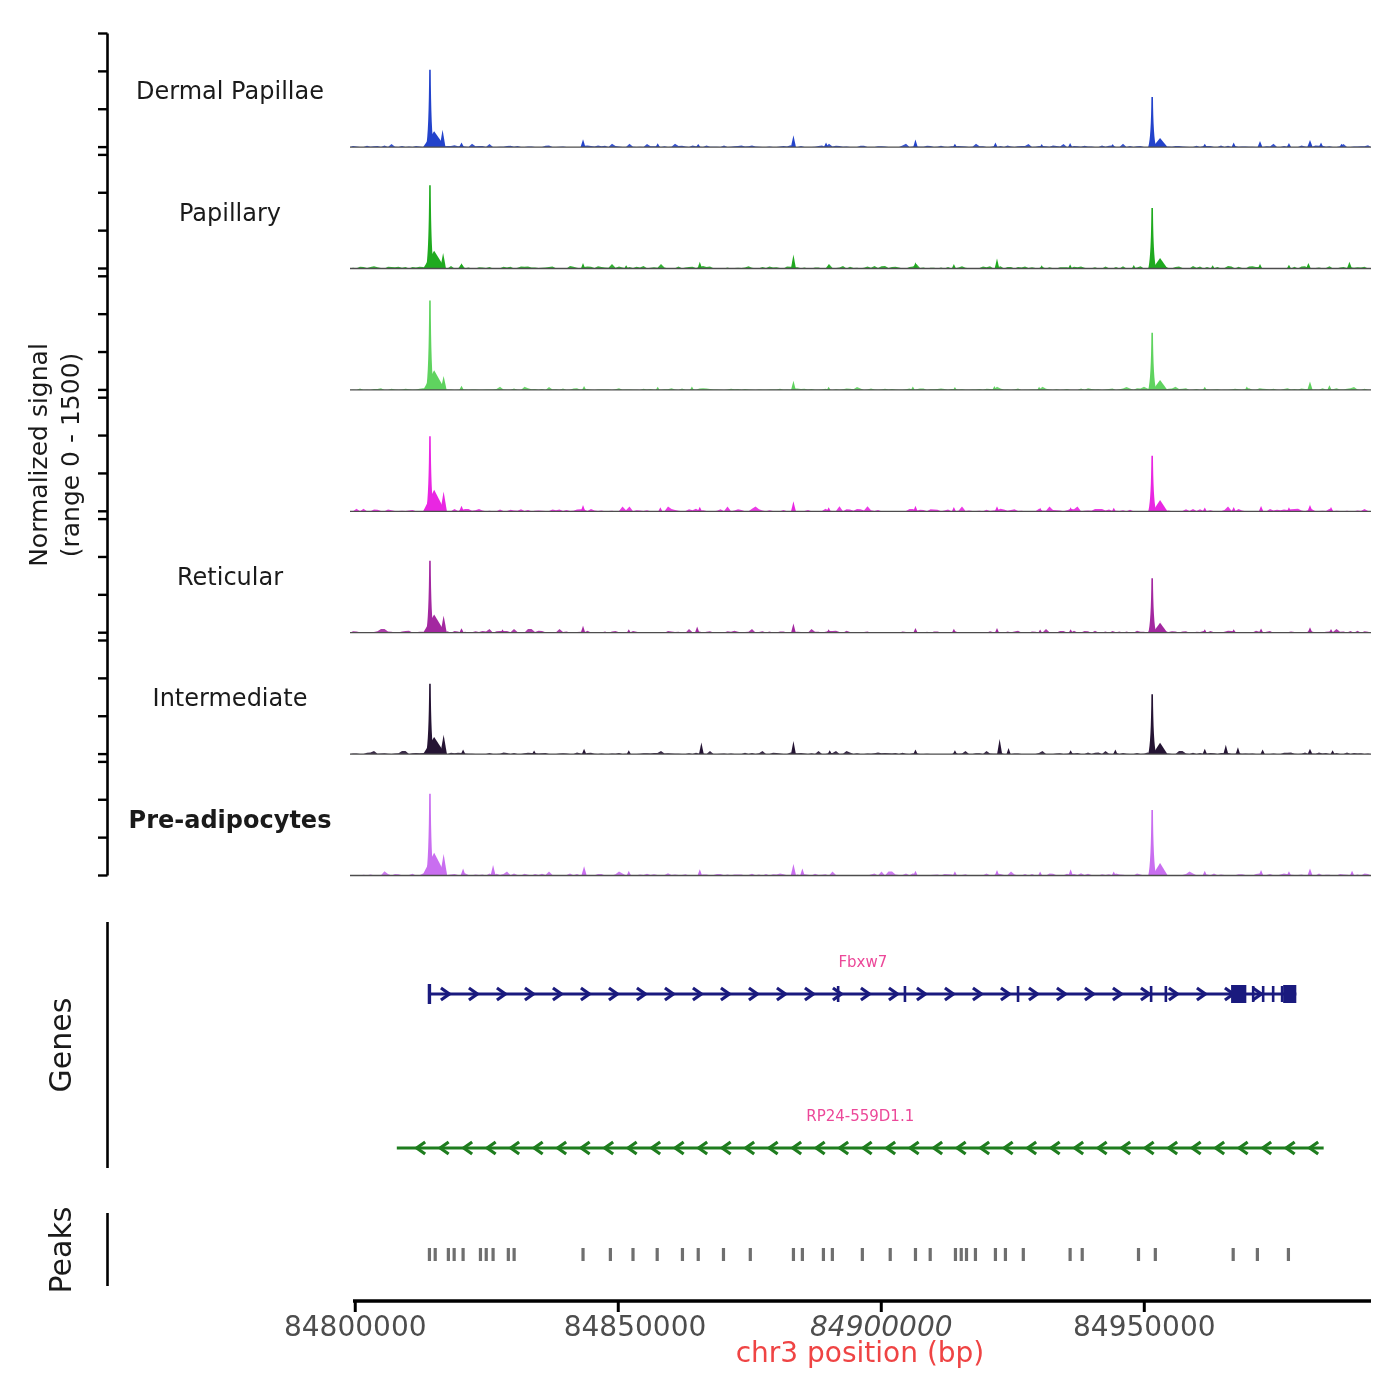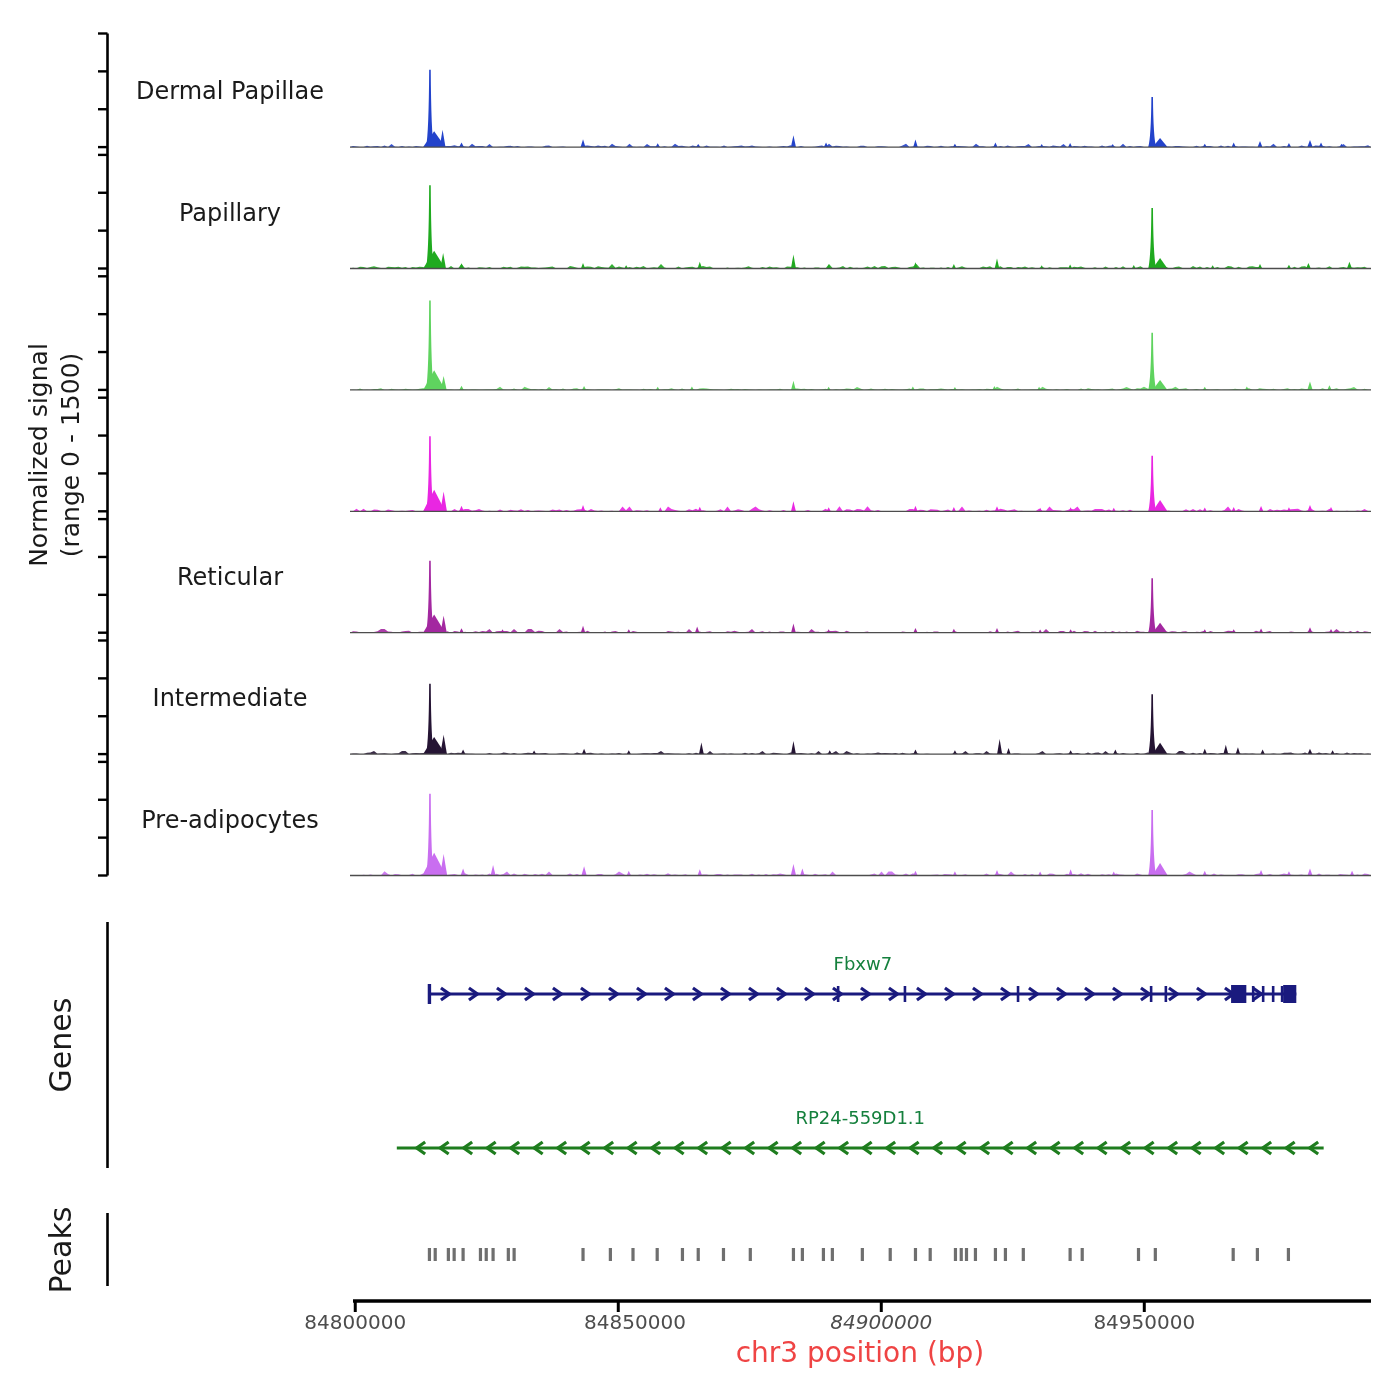--- a/index.html
+++ b/index.html
@@ -4,22 +4,22 @@
 <style>
   html,body{margin:0;padding:0;background:#fff;}
   #figure{position:relative;width:1400px;height:1400px;background:#fff;overflow:hidden;
           font-family:"DejaVu Sans","Liberation Sans",sans-serif;color:#1a1a1a;}
   #plot{position:absolute;left:0;top:0;}
   .abs{position:absolute;}
   .track-label{left:80px;width:300px;text-align:center;font-size:24px;height:30px;}
   .ylabel{left:55px;top:455px;transform:translate(-50%,-50%) rotate(-90deg);
           font-size:25px;line-height:32px;text-align:center;white-space:nowrap;}
   .section-label{transform:translate(-50%,-50%) rotate(-90deg);font-size:30px;white-space:nowrap;}
-  .gene-label{transform:translateX(-50%);font-size:18px;white-space:nowrap;color:#15803d;}
-  .x-tick-label{transform:translateX(-50%);font-size:20px;color:#4d4d4d;white-space:nowrap;top:1310px;}
+  .gene-label{transform:translateX(-50%);font-size:15px;white-space:nowrap;color:#ec4899;}
+  .x-tick-label{transform:translateX(-50%);font-size:28px;color:#4d4d4d;white-space:nowrap;top:1310px;}
   .x-title{left:860px;top:1336px;transform:translateX(-50%);font-size:28px;color:#ef4444;white-space:nowrap;}
 </style>
 </head>
 <body>
 
 <div id="figure">
   <svg id="plot" width="1400" height="1400" viewBox="0 0 1400 1400">
       <line x1="107.5" y1="33.5" x2="107.5" y2="875.5000000000001" stroke="#000" stroke-width="2.6"></line>
       <line x1="98" y1="147.1" x2="107.5" y2="147.1" stroke="#000" stroke-width="2.4"></line>
       <line x1="98" y1="109.23333333333332" x2="107.5" y2="109.23333333333332" stroke="#000" stroke-width="2.4"></line>
@@ -374,21 +374,21 @@
 
   <div class="abs ylabel">
     <div>Normalized signal</div>
     <div>(range 0 - 1500)</div>
   </div>
 
   <div class="abs track-label" style="top: 198.5px;">Papillary</div>
   <div class="abs track-label" style="top: 77.1px;">Dermal Papillae</div>
   <div class="abs track-label" style="top: 562.7px;">Reticular</div>
   <div class="abs track-label" style="top: 684.1px;">Intermediate</div>
-  <div class="abs track-label" style="top: 805.5px;">Pre-adipocytes</div>
+  <div class="abs track-label" style="top: 805.5px; font-weight: bold;">Pre-adipocytes</div>
 
   <div class="abs section-label" style="left:60px;top:1045px">Genes</div>
   <div class="abs section-label" style="left:60px;top:1250px">Peaks</div>
 
   <div class="abs gene-label" style="left: 862.867px; top: 953px;">Fbxw7</div>
   <div class="abs gene-label" style="left: 860.237px; top: 1107px;">RP24-559D1.1</div>
 
   <div class="abs x-tick-label" style="left: 355.26px;">84800000</div>
   <div class="abs x-tick-label" style="left: 623px; margin-left: 12px;">84850000</div>
   <div class="abs x-tick-label" style="left: 881.278px; font-style: italic;">84900000</div>

